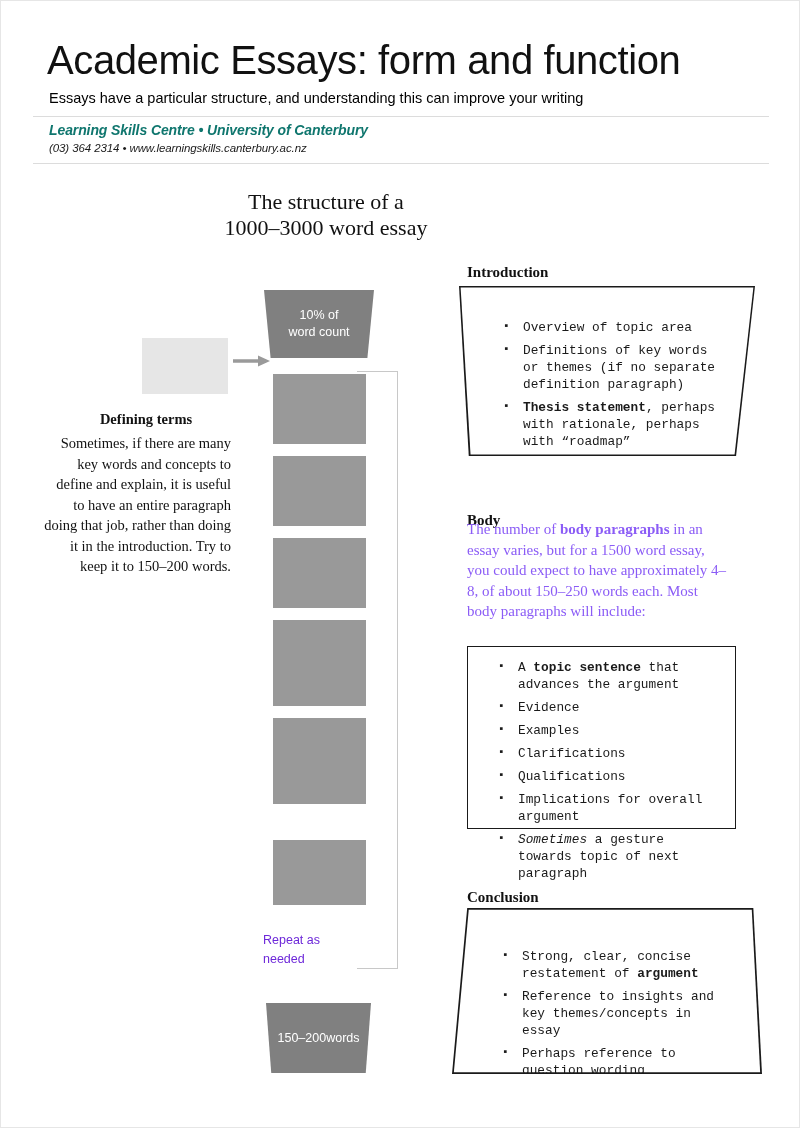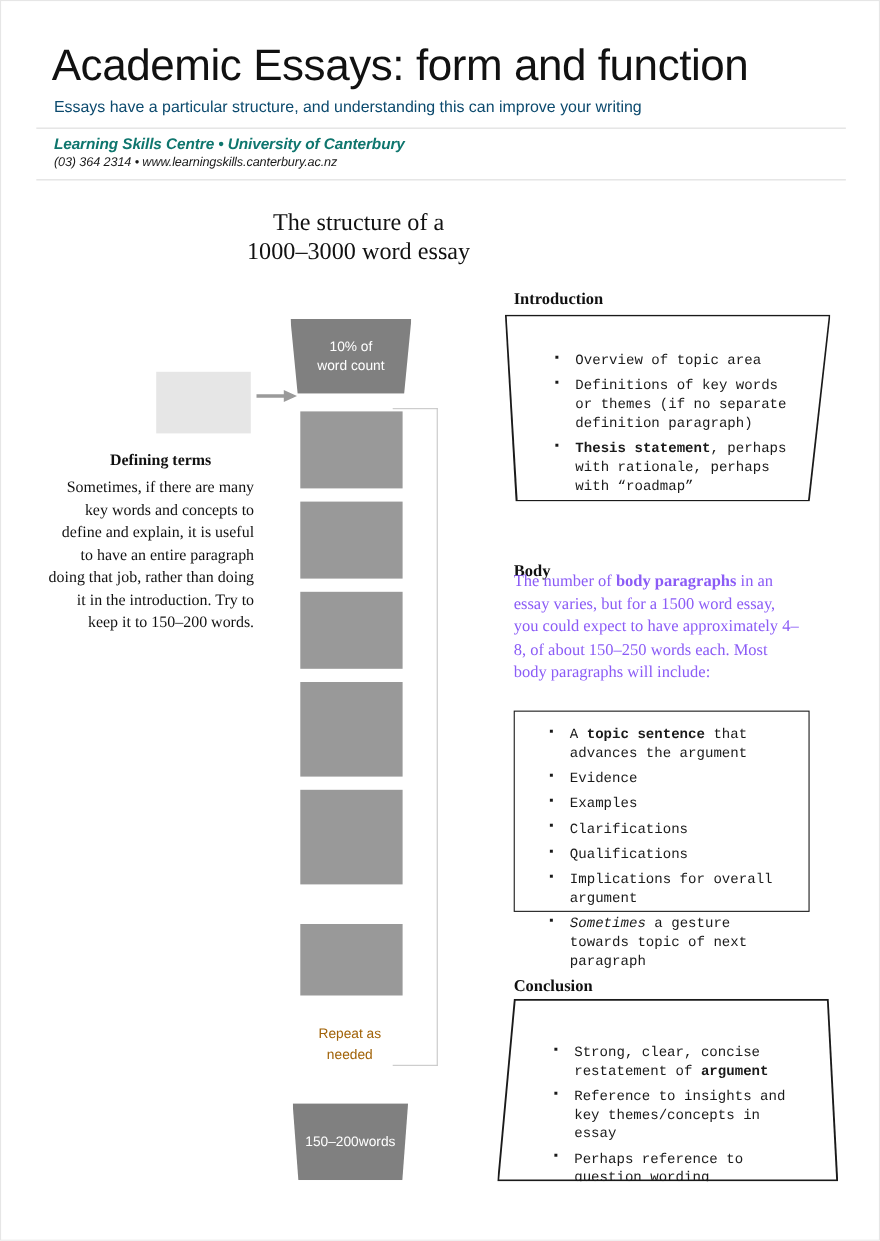--- a/index.html
+++ b/index.html
@@ -7,21 +7,21 @@
        font-family:"Liberation Sans",sans-serif;color:#1a1a1a;}
 
   #page{position:absolute;left:0;top:0;width:800px;height:1128px;
         box-sizing:border-box;border:1px solid #e6e6e6;background:#fff;padding-left:20px;}
 
   
   .hdr-title{position:absolute;left:46px;top:36px;width:700px;
              font-size:40px;line-height:46px;font-weight:400;
              letter-spacing:-0.4px;color:#111;white-space:nowrap;}
   .hdr-sub{position:absolute;left:48px;top:88px;width:700px;
-           font-size:14.5px;line-height:18px;color:#0c4a6e;}
+           font-size:14.5px;line-height:18px;color:#000000;}
   .rule{position:absolute;left:32px;width:736px;height:1px;background:#dcdcdc;}
   .rule.r1{top:115px;}
   .rule.r2{top:162px;}
   .hdr-org{position:absolute;left:48px;top:121px;font-size:14px;
            font-style:italic;font-weight:600;color:#0f766e;letter-spacing:-0.1px;}
   .hdr-contact{position:absolute;left:48px;top:141px;font-size:11.5px;
                font-style:italic;color:#1a1a1a;letter-spacing:-0.1px;}
 
   
   .big-title{position:absolute;left:150px;top:188px;width:350px;
@@ -51,22 +51,22 @@
             background:#808080;
             clip-path:polygon(0% 0%,100% 0%,95% 100%,5% 100%);
             color:#fff;font-size:12.5px;line-height:20px;text-align:center;
             display:flex;flex-direction:row;align-items:center;
             justify-content:center;}
   .gbox{position:absolute;left:272px;width:93px;background:#999999;}
 
   .bracket{position:absolute;left:356px;top:370px;width:40px;height:596px;
            border-right:1.5px solid #c8c8c8;border-top:1.5px solid #c8c8c8;
            border-bottom:1.5px solid #c8c8c8;}
-  .repeat{position:absolute;left:262px;top:930px;width:110px;text-align:center;
-          font-size:12.5px;line-height:19px;color:#a16207;}
+  .repeat{position:absolute;left:262px;top:930px;width:110px;
+          font-size:12.5px;line-height:19px;color:#6d28d9;}
 
   
   .sec-h{position:absolute;font-family:"Liberation Serif",serif;
          font-size:15px;font-weight:700;color:#111;}
   .body-para{position:absolute;left:466px;top:518px;width:262px;
              font-family:Liberation Serif, serif;font-size:15px;
              line-height:20.5px;color:#8b5cf6;}
 
   .shape{position:absolute;background:#fff;}
   .intro-shape{left:458px;top:285px;width:296px;height:170px;

